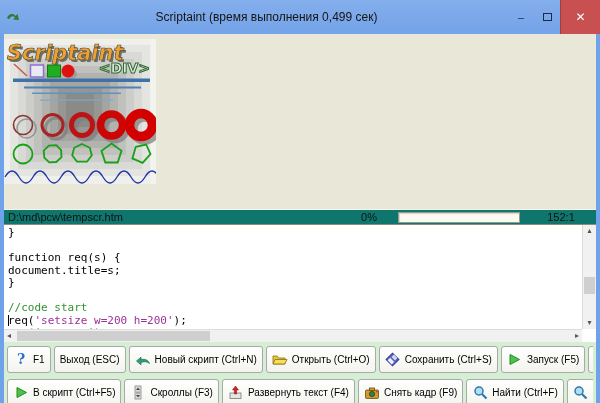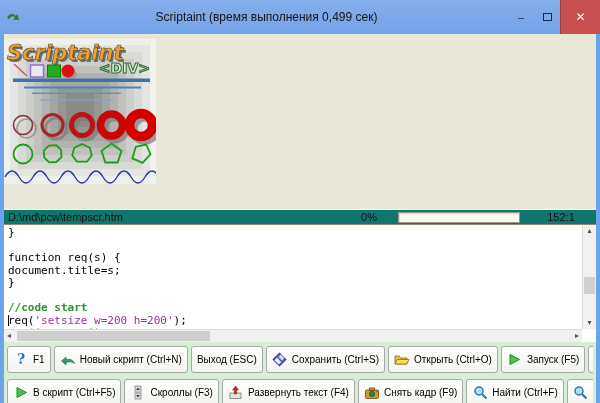--- a/index.html
+++ b/index.html
@@ -28,21 +28,21 @@
   .sb-pct{margin-right:5px;}
   .progress{width:122px;height:11px;background:#fbfaf2;border:1px solid #9a998c;
             box-shadow:inset 1px 1px 1px rgba(0,0,0,.15);margin-right:8px;}
   .sb-pos{width:34px;text-align:center;margin-right:14px;}
   
   .editor{height:118px;flex:0 0 auto;position:relative;background:#fff;border-top:1px solid #8d8b7c;}
   .code{position:absolute;left:0;top:0;right:14px;bottom:13px;overflow:hidden;
         font-family:"DejaVu Sans Mono","Liberation Mono",monospace;font-size:11px;line-height:12.5px;
         color:#000;padding:2px 0 0 4px;cursor:text;}
   .code .kw{font-weight:normal;}
-  .code .cm{color:#2f9331;font-weight:bold;}
+  .code .cm{color:#2f9331;}
   .code .st{color:#993399;}
   .code-line{height:12.5px;white-space:pre;}
   .caret{display:inline-block;width:1px;height:11px;background:#000;vertical-align:-2px;margin-right:-1px;}
   .smudge{height:6px;overflow:hidden;color:#9a9a9a;font-family:"DejaVu Sans Mono",monospace;font-size:11px;}
   
   .vscroll{position:absolute;top:0;right:0;bottom:13px;width:14px;background:#f1f1f1;border-left:1px solid #dcdcdc;}
   .hscroll{position:absolute;left:0;right:14px;bottom:0;height:13px;background:#f1f1f1;border-top:1px solid #dcdcdc;}
   .sarrow{position:absolute;color:#555;font-size:8px;line-height:8px;text-align:center;}
   .vscroll .up{top:2px;left:0;right:0;}
   .vscroll .down{bottom:2px;left:0;right:0;}
@@ -173,53 +173,53 @@
       <div class="tb-row" id="tb-row1">
           <button class="tb">
             <span class="ico">
               <svg width="14" height="15" viewBox="0 0 14 15">
                 <text x="7" y="12" text-anchor="middle" font-family="DejaVu Serif,serif" font-size="14" font-weight="bold" fill="#2a6fd6">?</text>
               </svg>
             </span>
             <span>F1</span>
           </button>
           <button class="tb">
+            <span>Выход (ESC)</span>
+          </button>
+          <button class="tb">
             <span class="ico">
               <svg width="16" height="14" viewBox="0 0 16 14">
                 <path d="M1.5 8 L6 4.2 L6 6.6 C9.5 5.6 13 6.8 14.5 10.5 C12 8.3 9 8.4 6 9.4 L6 11.8 Z" fill="#2f9e7a" stroke="#1d6b50" stroke-width="0.7"></path>
               </svg>
             </span>
             <span>Новый скрипт (Ctrl+N)</span>
           </button>
           <button class="tb">
-            <span>Выход (ESC)</span>
+            <span class="ico">
+              <svg width="16" height="14" viewBox="0 0 16 14">
+                <path d="M1 4 L1 11 L13 11 L13 5 L6.5 5 L5.2 3 L1 3 Z" fill="#e8c83a" stroke="#8a7010" stroke-width="0.8"></path>
+                <path d="M3 6.5 L15 6.5 L12.8 11 L1 11 Z" fill="#f6dd5a" stroke="#8a7010" stroke-width="0.8"></path>
+              </svg>
+            </span>
+            <span>Открыть (Ctrl+O)</span>
           </button>
           <button class="tb">
             <span class="ico">
               <svg width="15" height="15" viewBox="0 0 15 15">
                 <g transform="rotate(45 7.5 7.5)">
                   <rect x="3" y="3" width="9" height="9" fill="#5560c8" stroke="#2c3390" stroke-width="1"></rect>
                   <rect x="5" y="3" width="5" height="3.5" fill="#cfd6f2"></rect>
                   <rect x="4.6" y="8" width="5.8" height="3.6" fill="#eef0fa"></rect>
                 </g>
               </svg>
             </span>
             <span>Сохранить (Ctrl+S)</span>
           </button>
           <button class="tb">
             <span class="ico">
-              <svg width="16" height="14" viewBox="0 0 16 14">
-                <path d="M1 4 L1 11 L13 11 L13 5 L6.5 5 L5.2 3 L1 3 Z" fill="#e8c83a" stroke="#8a7010" stroke-width="0.8"></path>
-                <path d="M3 6.5 L15 6.5 L12.8 11 L1 11 Z" fill="#f6dd5a" stroke="#8a7010" stroke-width="0.8"></path>
-              </svg>
-            </span>
-            <span>Открыть (Ctrl+O)</span>
-          </button>
-          <button class="tb">
-            <span class="ico">
               <svg width="15" height="15" viewBox="0 0 15 15">
                 <path d="M3 2.5 L12.5 7.5 L3 12.5 Z" fill="#4cc24c" stroke="#238a23" stroke-width="1"></path>
               </svg>
             </span>
             <span>Запуск (F5)</span>
           </button>
           <button class="tb"></button>
         </div>
       <div class="tb-row" id="tb-row2">
           <button class="tb">

